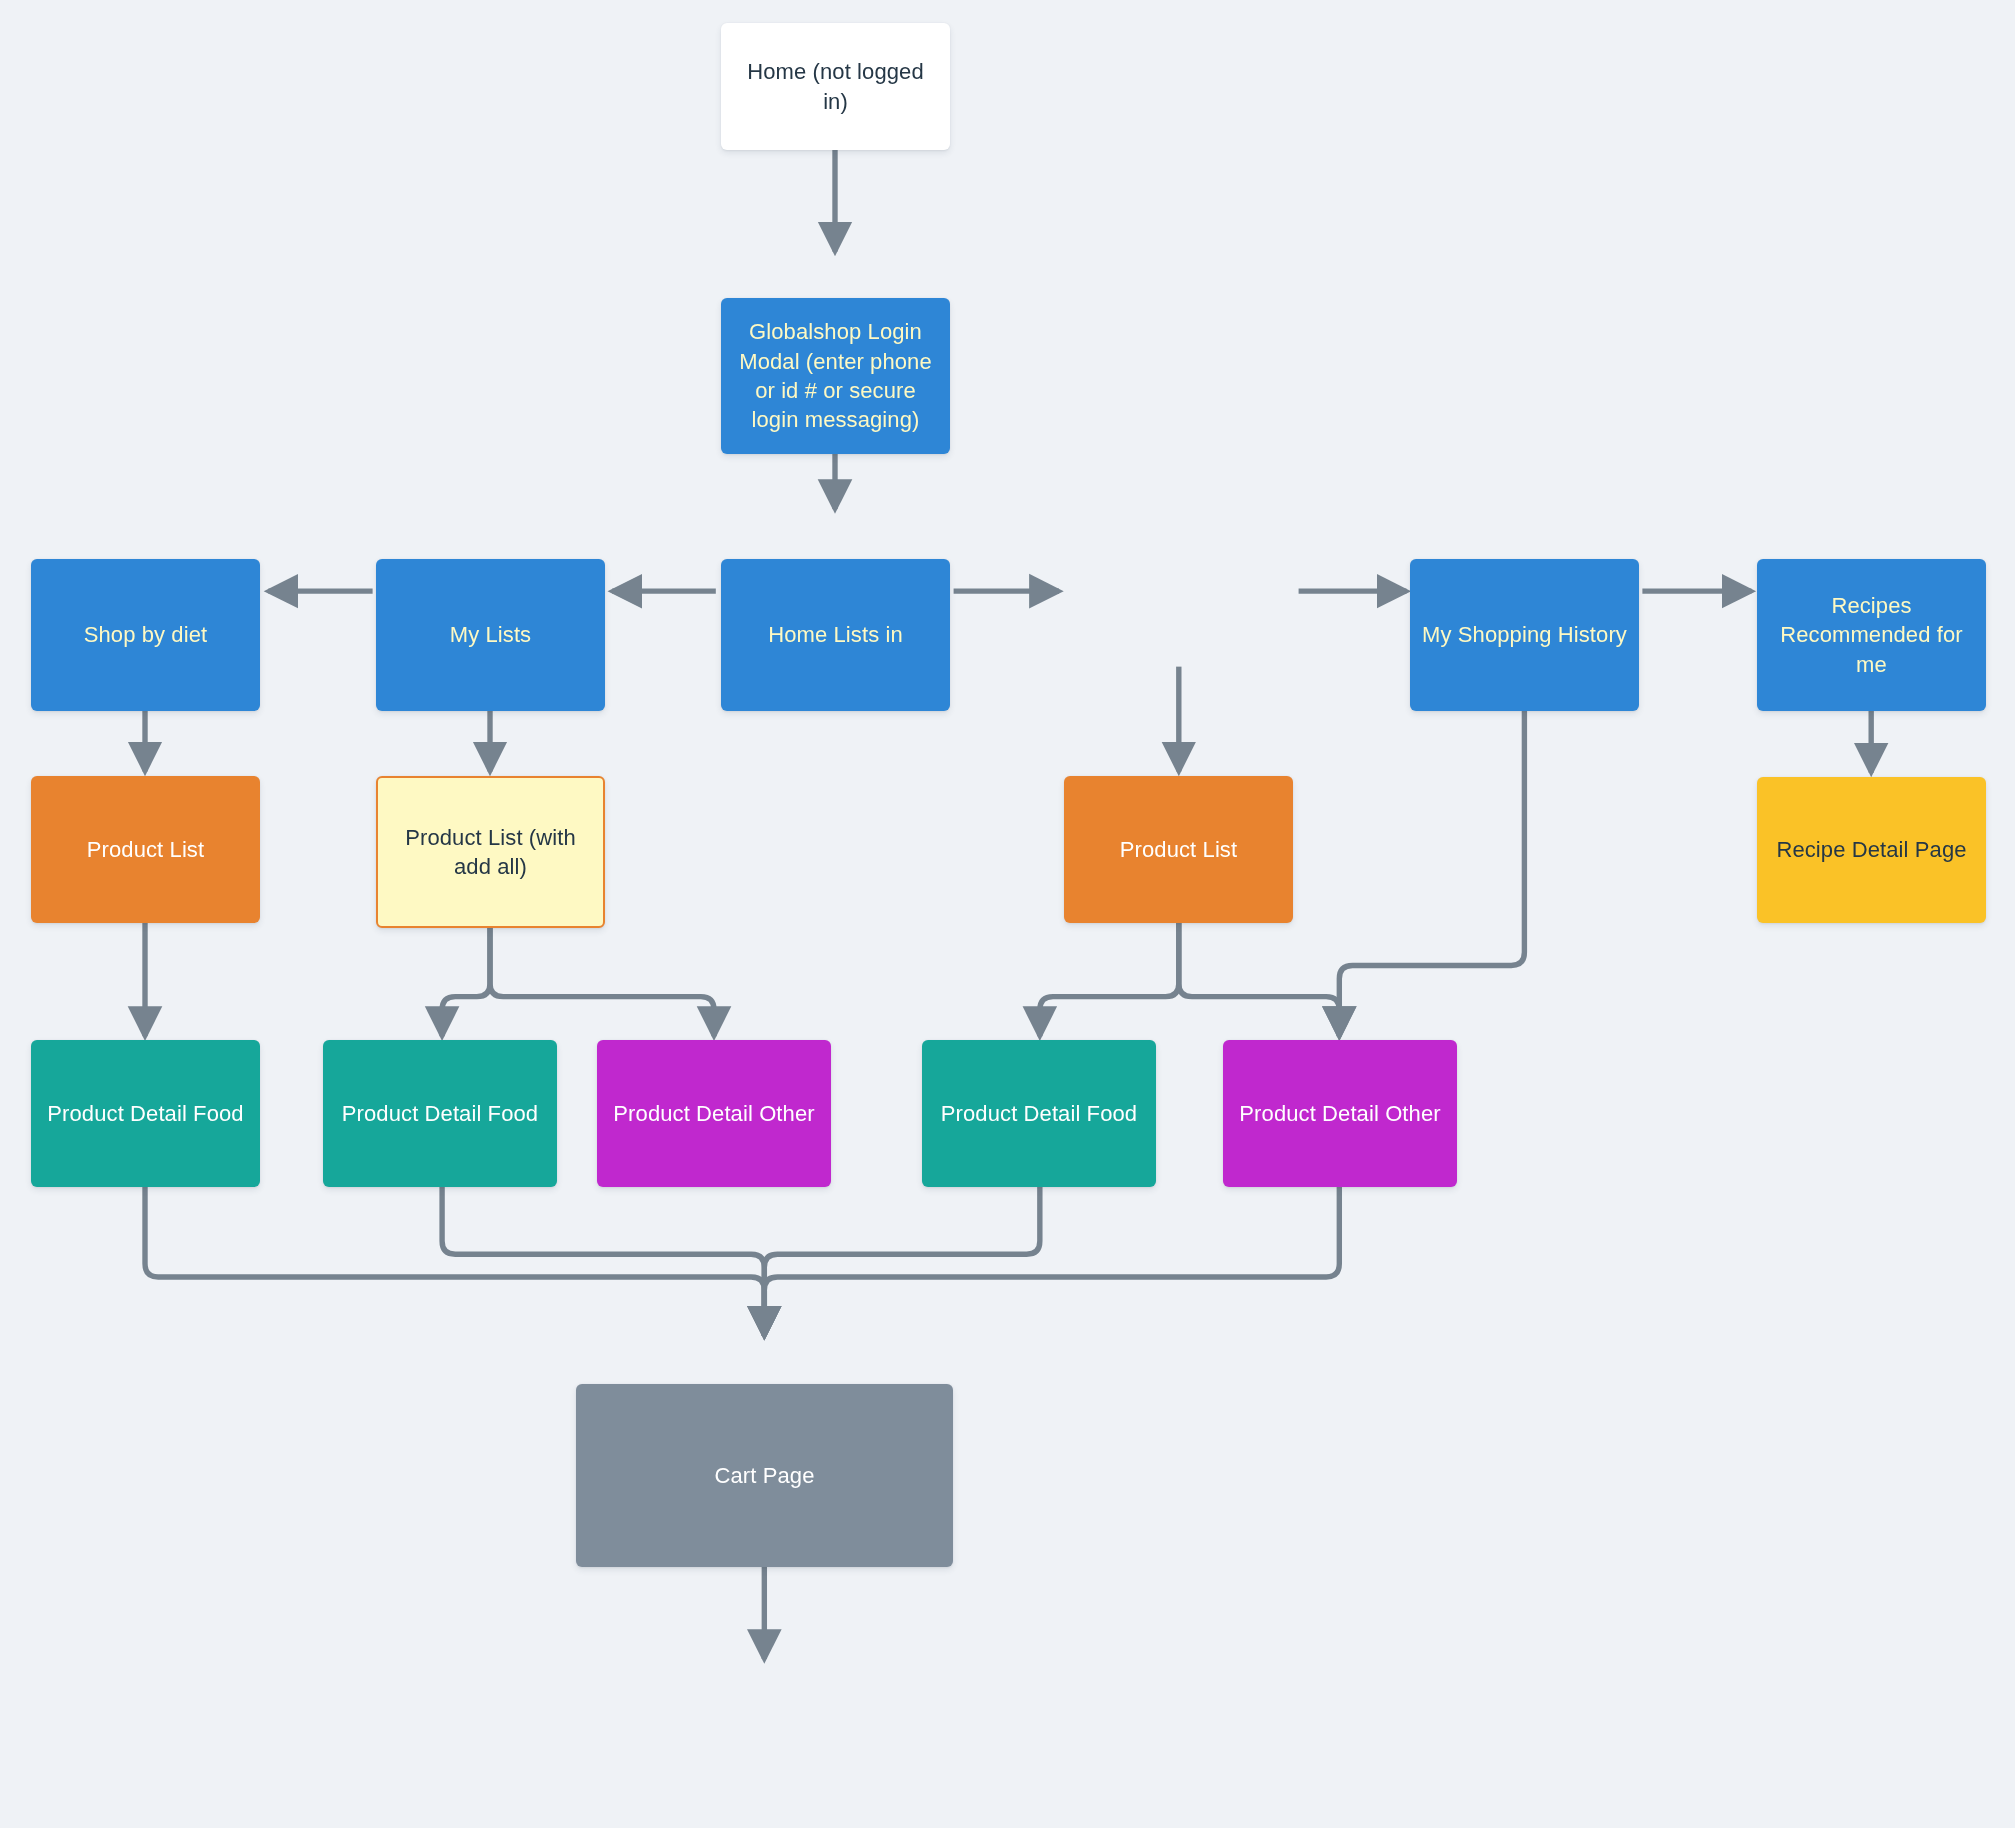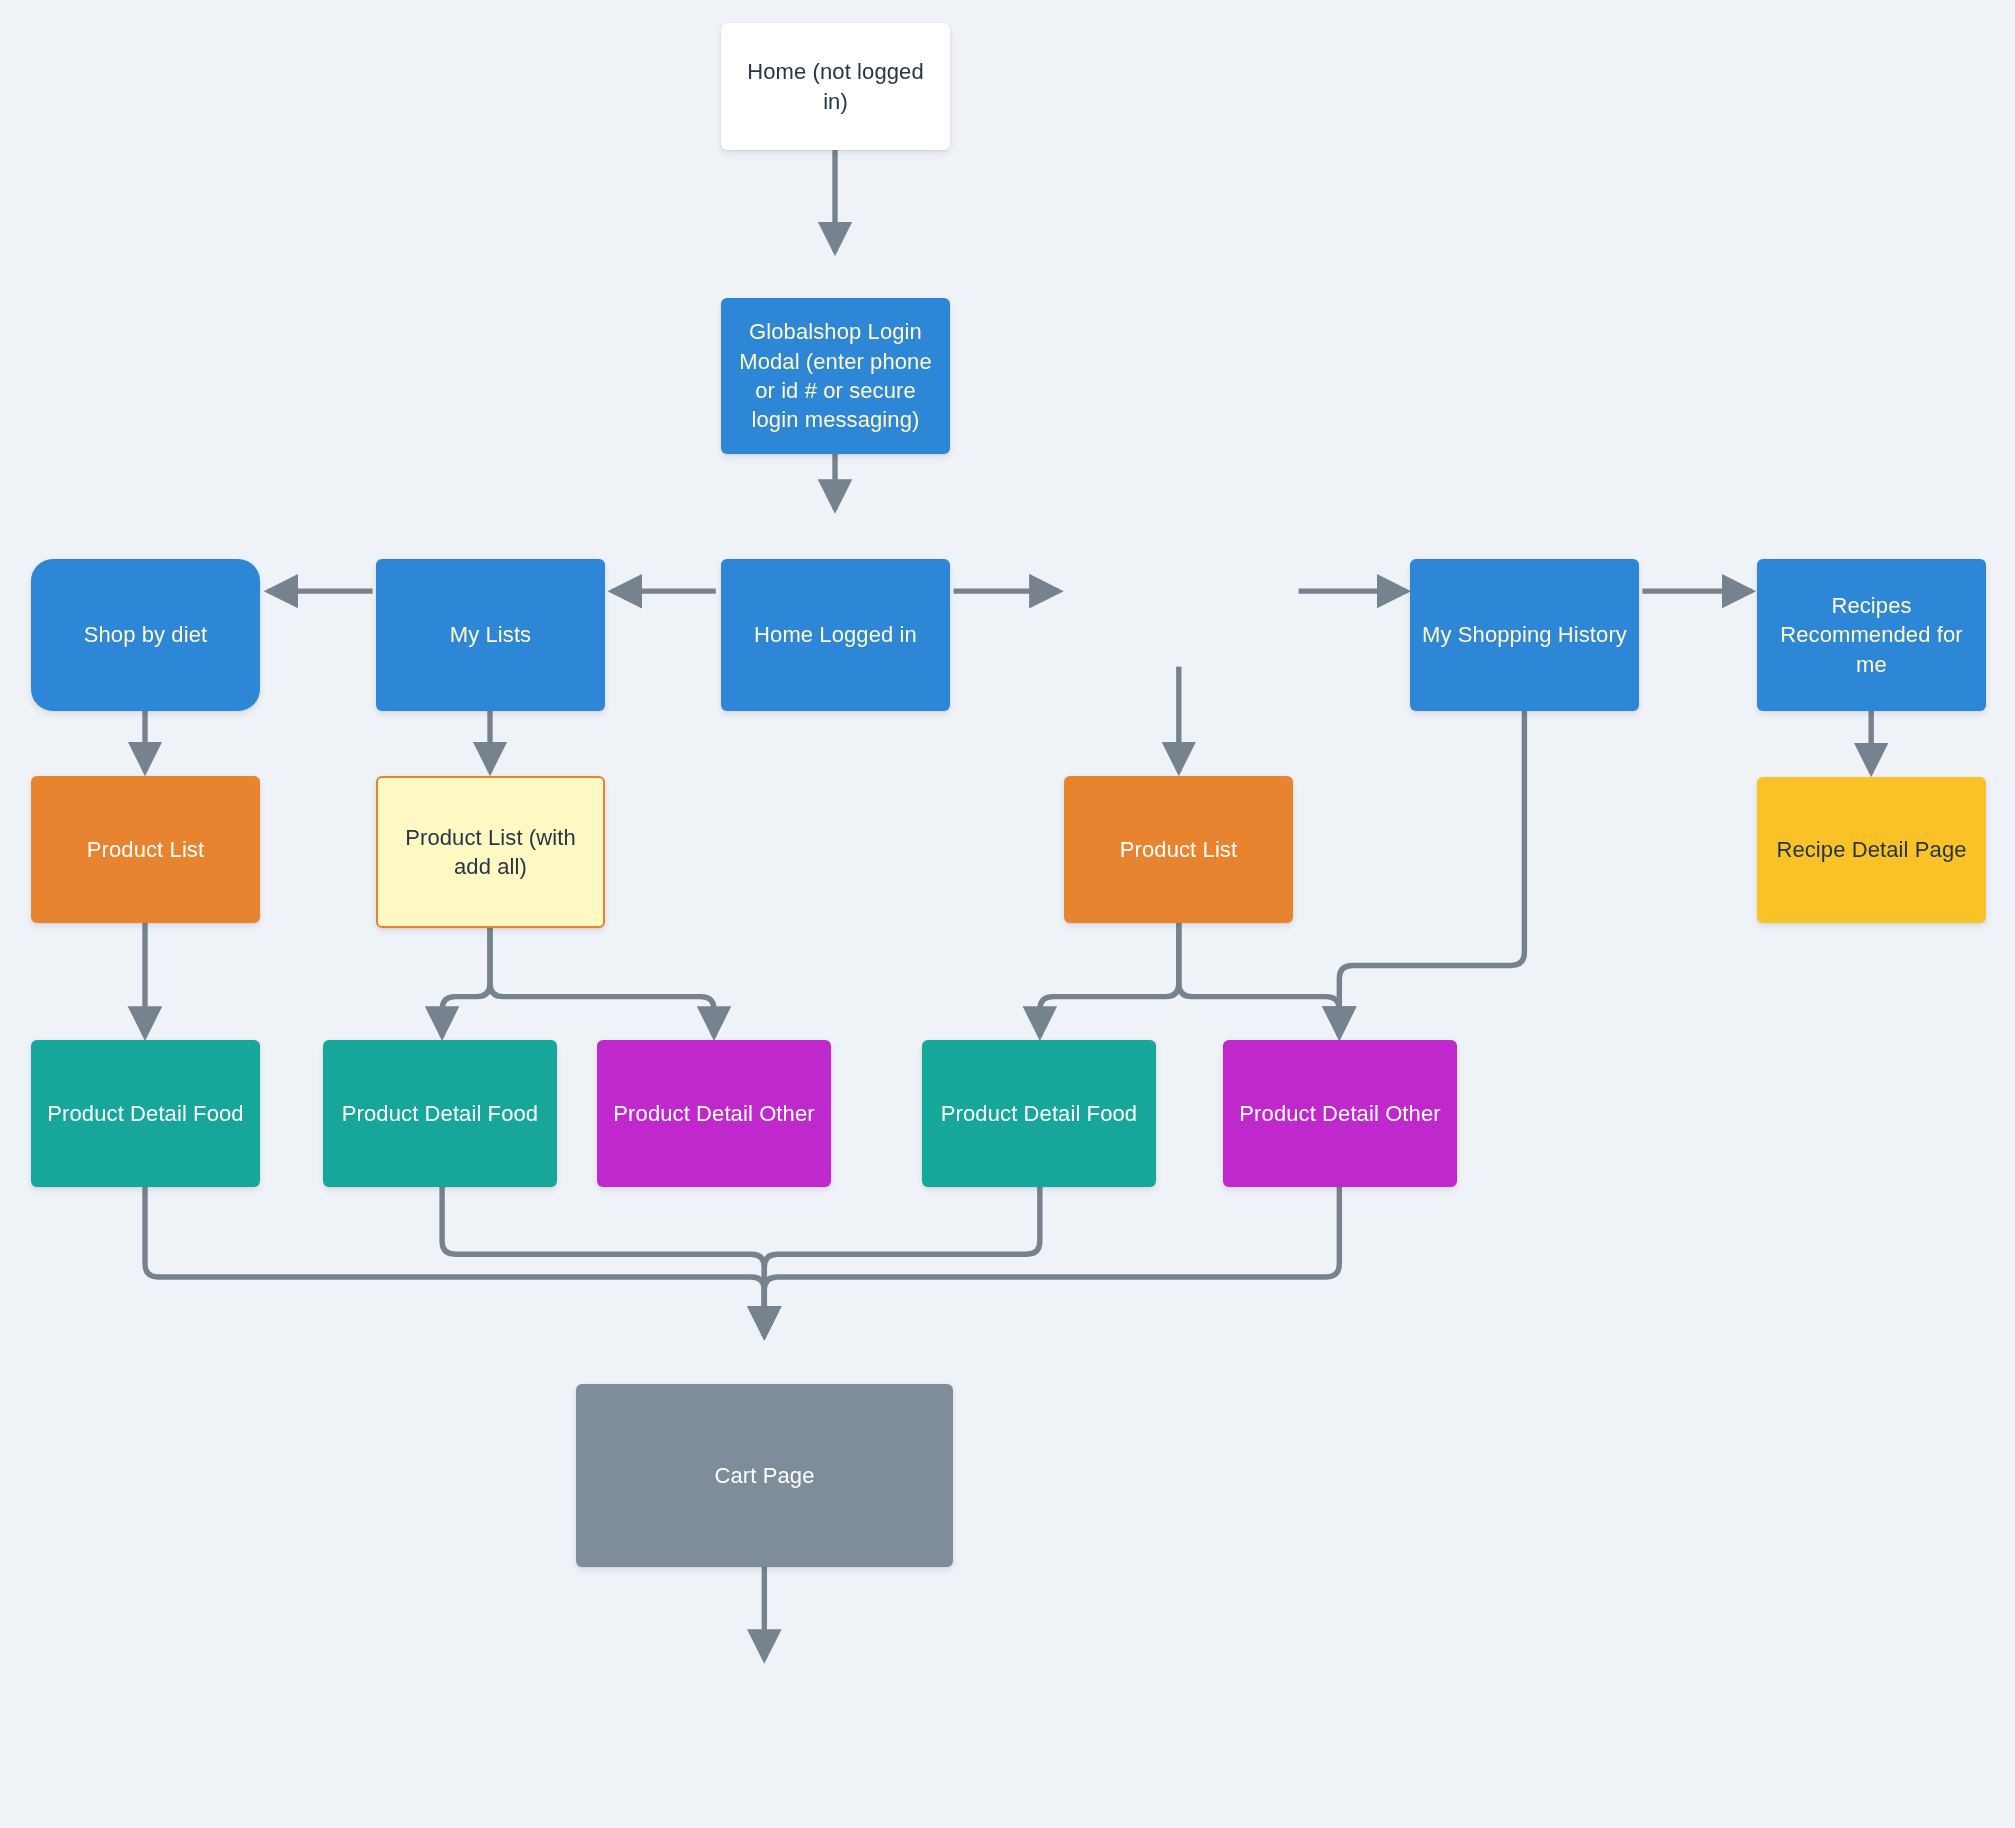--- a/index.html
+++ b/index.html
@@ -114,30 +114,30 @@
   </svg>
 
   <div class="node n-white" style="left:721px; top:23px; width:229px; height:127px;">
     <span class="label">Home (not logged in)</span>
   </div>
 
   <div class="node n-blue" style="left:721px; top:254px; width:229px; height:156px;">
     <span class="label">Globalshop Login Modal (enter phone or id # or secure login messaging)</span>
   </div>
 
-  <div class="node n-blue" style="left:31px; top:515px; width:229px; height:152px;border-radius:22px;">
+  <div class="node n-blue" style="left:31px; top:515px; width:229px; height:152px;">
     <span class="label">Shop by diet</span>
   </div>
 
   <div class="node n-blue" style="left:376px; top:515px; width:229px; height:152px;">
     <span class="label">My Lists</span>
   </div>
 
   <div class="node n-blue" style="left:721px; top:515px; width:229px; height:152px;">
-    <span class="label">Home Logged in</span>
+    <span class="label">Home Lists in</span>
   </div>
 
 
   <div class="node n-blue" style="left:1410px; top:515px; width:229px; height:152px;">
     <span class="label">My Shopping History</span>
   </div>
 
   <div class="node n-blue" style="left:1757px; top:515px; width:229px; height:152px;">
     <span class="label">Recipes Recommended for me</span>
   </div>

